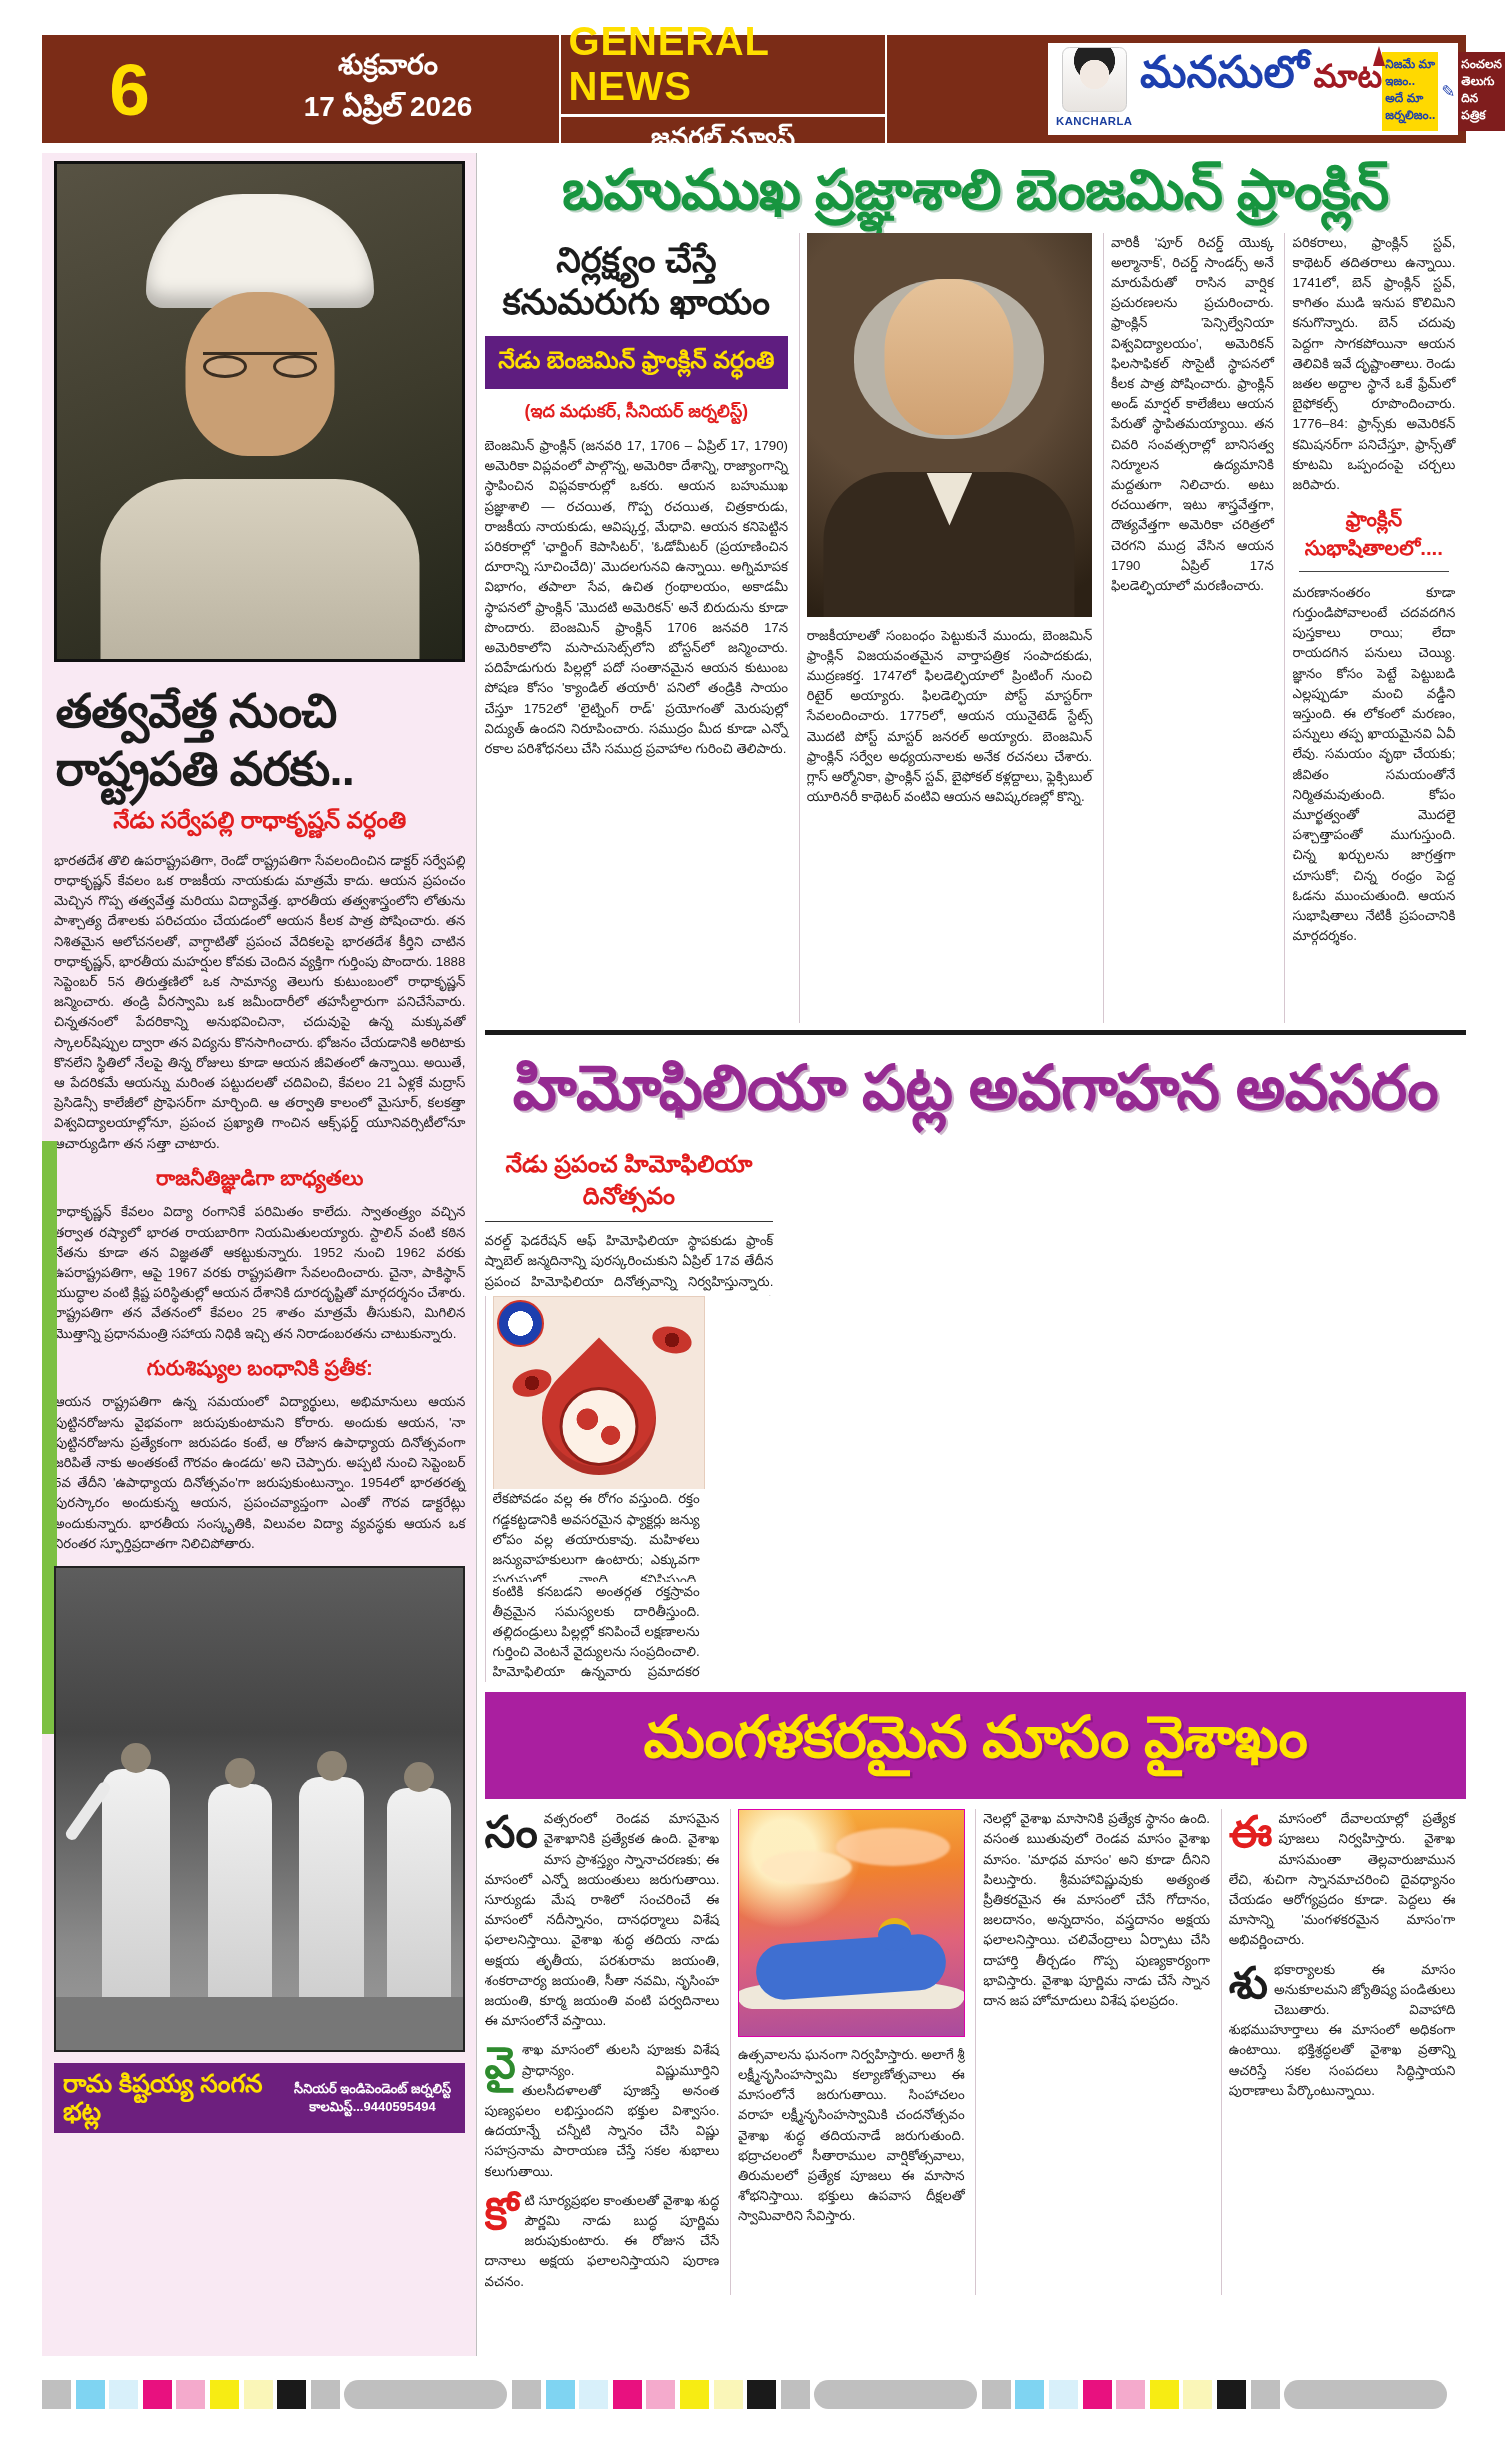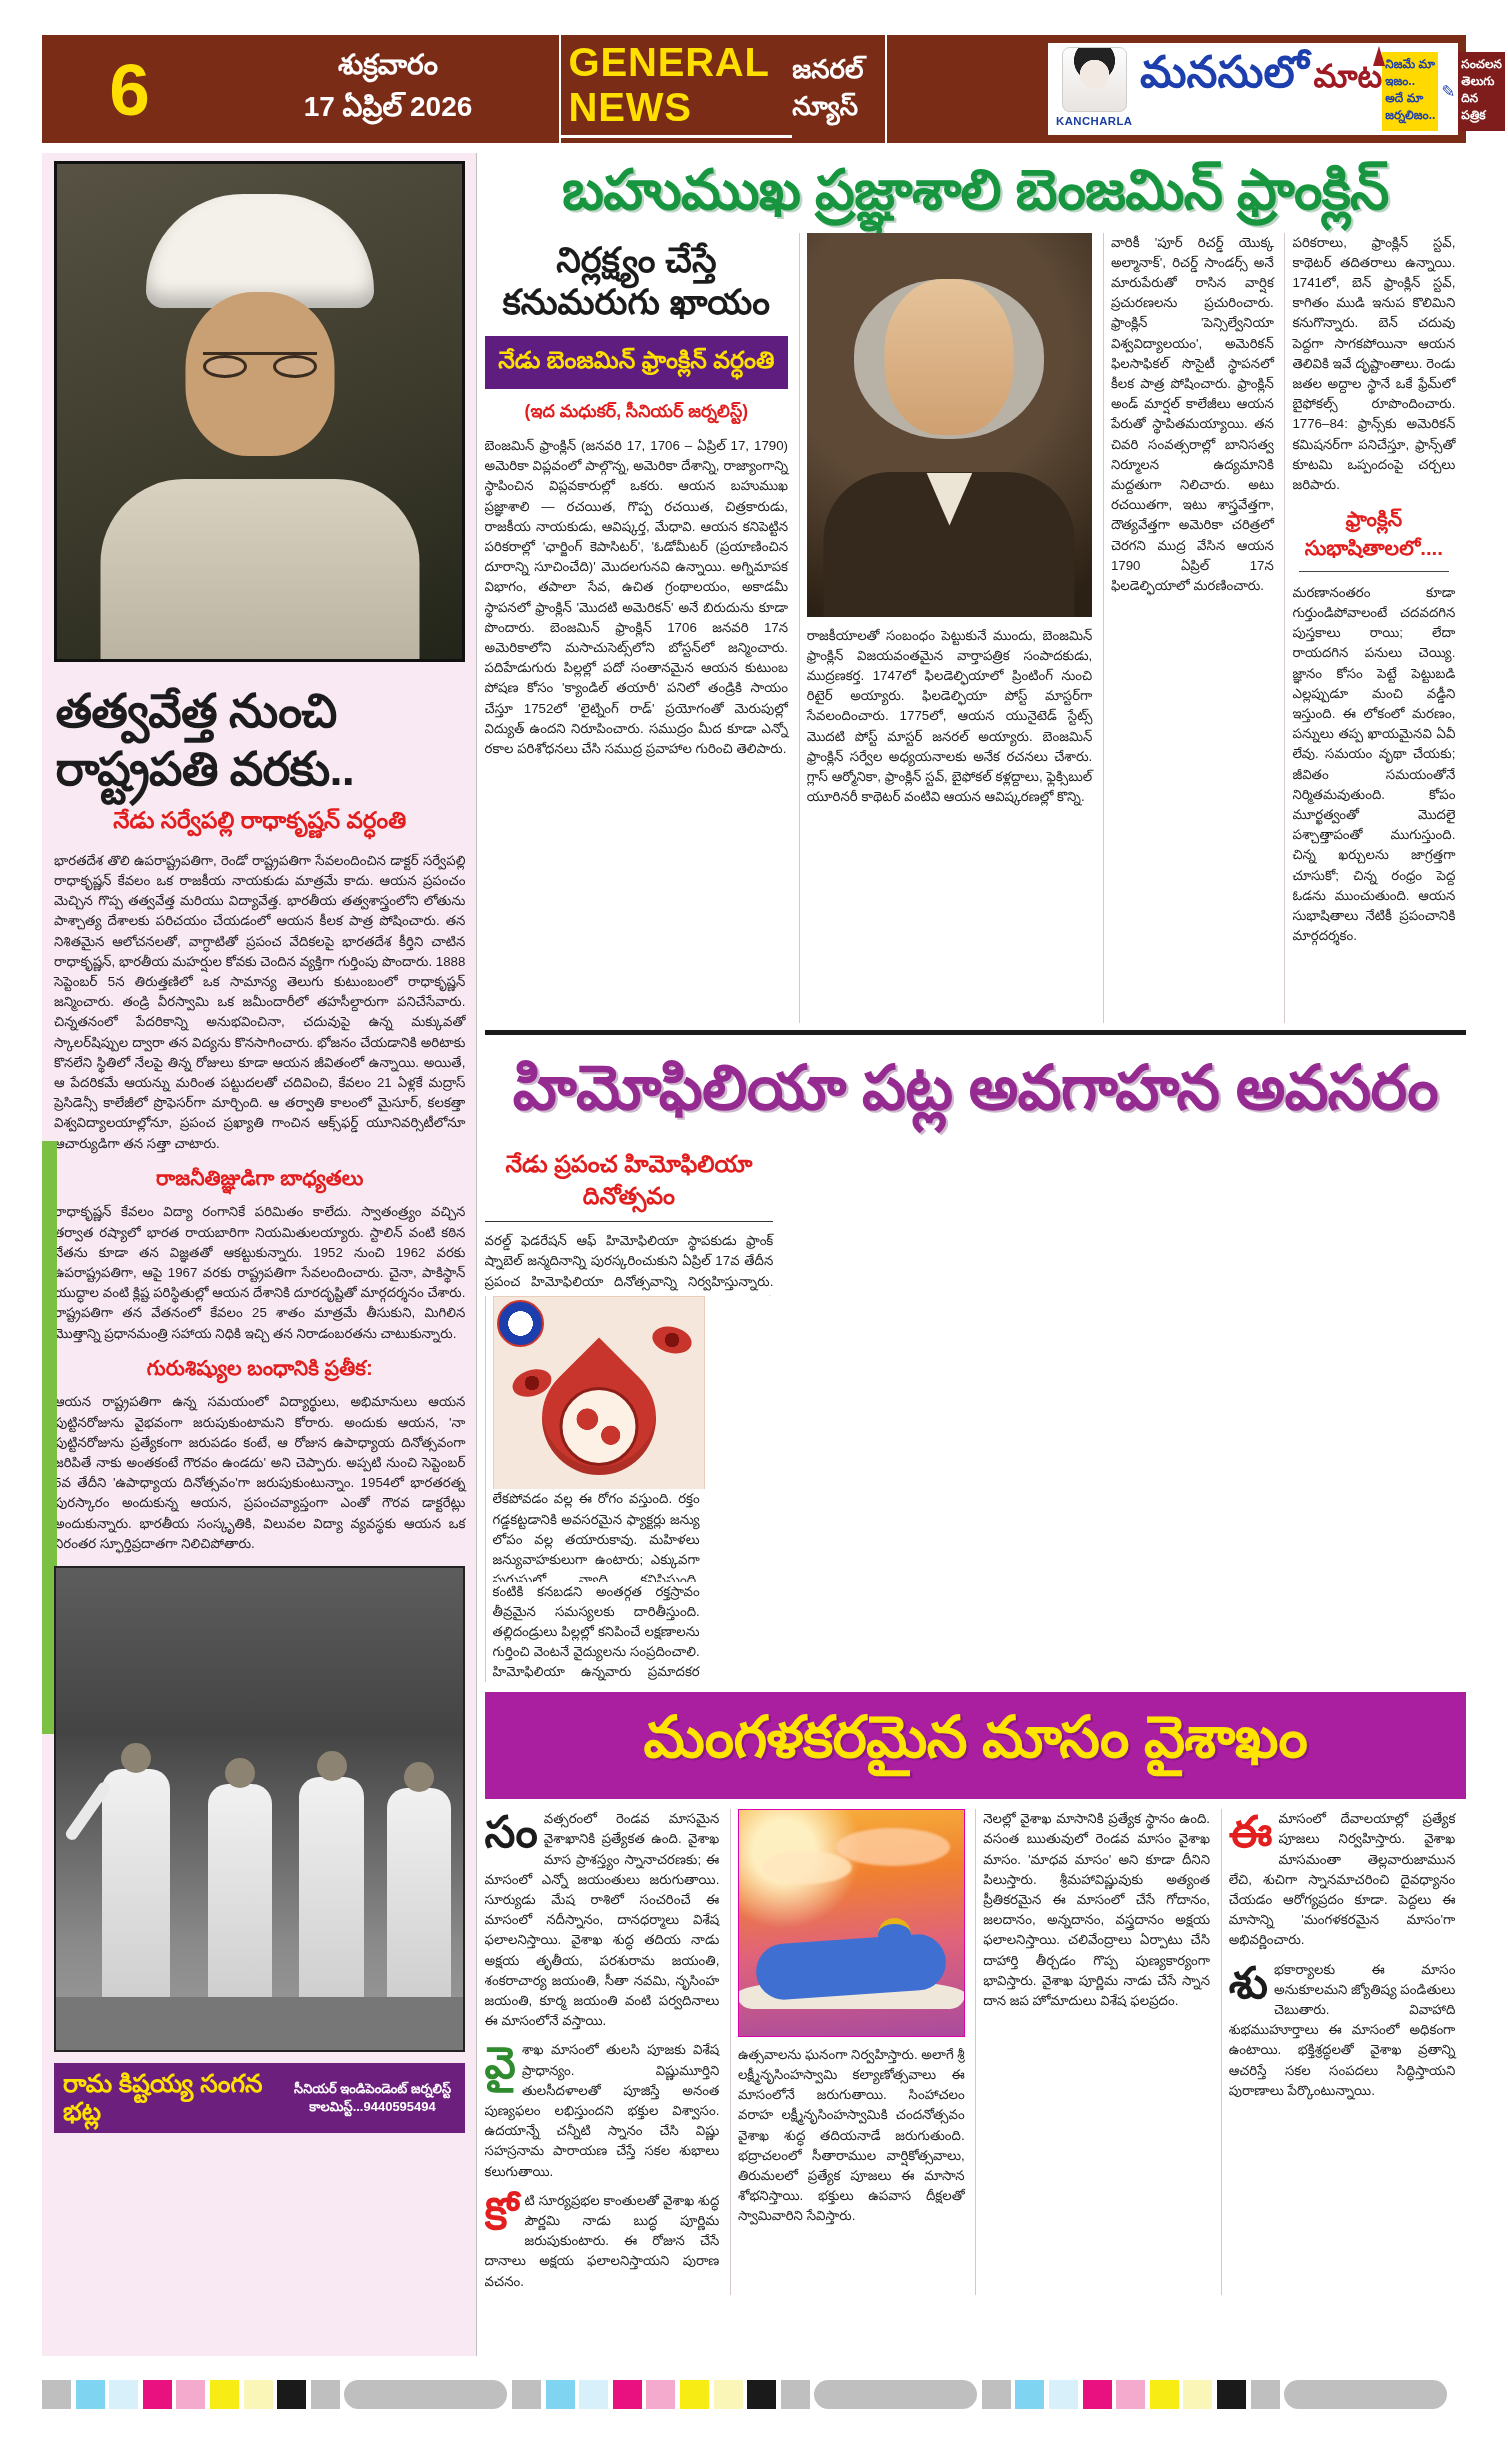--- a/index.html
+++ b/index.html
@@ -6,21 +6,21 @@
   body { background:#ffffff; font-family:"Liberation Sans","DejaVu Sans",sans-serif; color:#1c1c1c; }
   .page { position:relative; width:1508px; height:2450px; background:#fff; overflow:hidden; }
 
   
   .topbar { position:absolute; left:42px; top:35px; width:1424px; height:108px; background:#7b2c17; display:flex; align-items:stretch; }
   .tb-left { width:517px; display:flex; align-items:center; }
   .pageno { width:175px; text-align:center; font-size:73px; font-weight:bold; color:#ffdf00; line-height:1; }
   .daybox { flex:1; text-align:center; color:#fff; font-weight:bold; }
   .daybox .wd { font-size:28px; }
   .daybox .dt { font-size:28px; margin-top:3px; }
-  .tb-mid { width:328px; border-left:2.3px solid #fff; border-right:2.3px solid #fff; display:flex; flex-direction:row; align-items:center; justify-content:center; }
+  .tb-mid { width:328px; border-left:2.3px solid #fff; border-right:2.3px solid #fff; display:flex; flex-direction:column; align-items:center; justify-content:center; }
   .gen-en { color:#ffdf00; font-size:40px; font-weight:bold; letter-spacing:0.8px; border-bottom:3px solid #fff; padding:0 7.6px 4.6px; }
   .gen-te { color:#fff; font-size:26px; font-weight:bold; margin-top:4.6px; }
   .tb-gap { flex:1; }
   .logo-box { width:410px; margin:7.6px 7.6px 7.6px 0; background:#fff; display:flex; padding:4.6px 7.6px; gap:7.6px; }
   .logo-left { width:79px; display:flex; flex-direction:column; align-items:center; }
   .face { width:65px; height:65px; border-radius:7.6px; background:
       radial-gradient(circle at 50% 42%, #f2e9e2 0 30%, transparent 31%),
       radial-gradient(circle at 50% 20%, #222 0 34%, transparent 35%),
       linear-gradient(#fdfdfd,#e8e4e0); border:0.8px solid #ccc; }
   .publisher { font-size:11.4px; font-weight:bold; color:#1a3e9e; margin-top:3px; letter-spacing:0.4px; }

